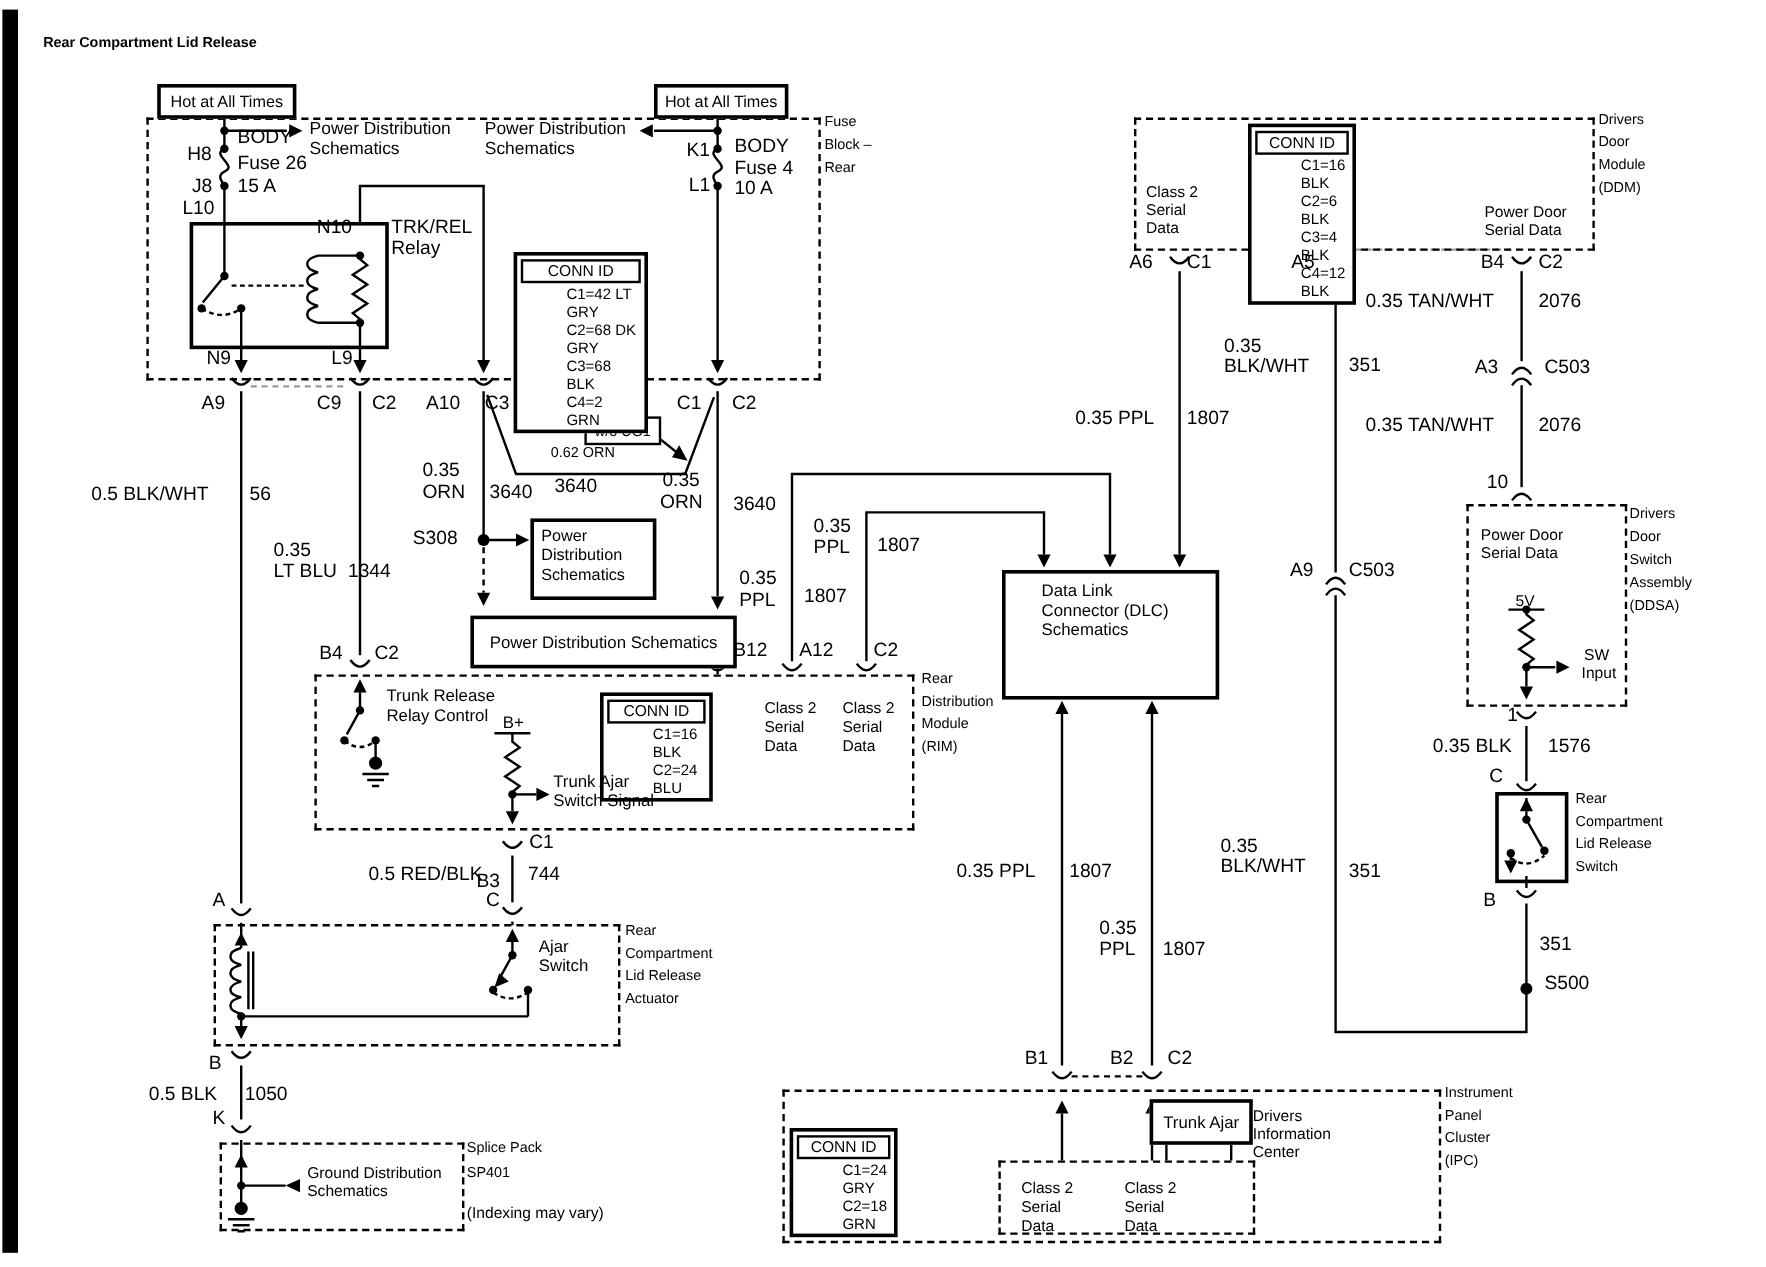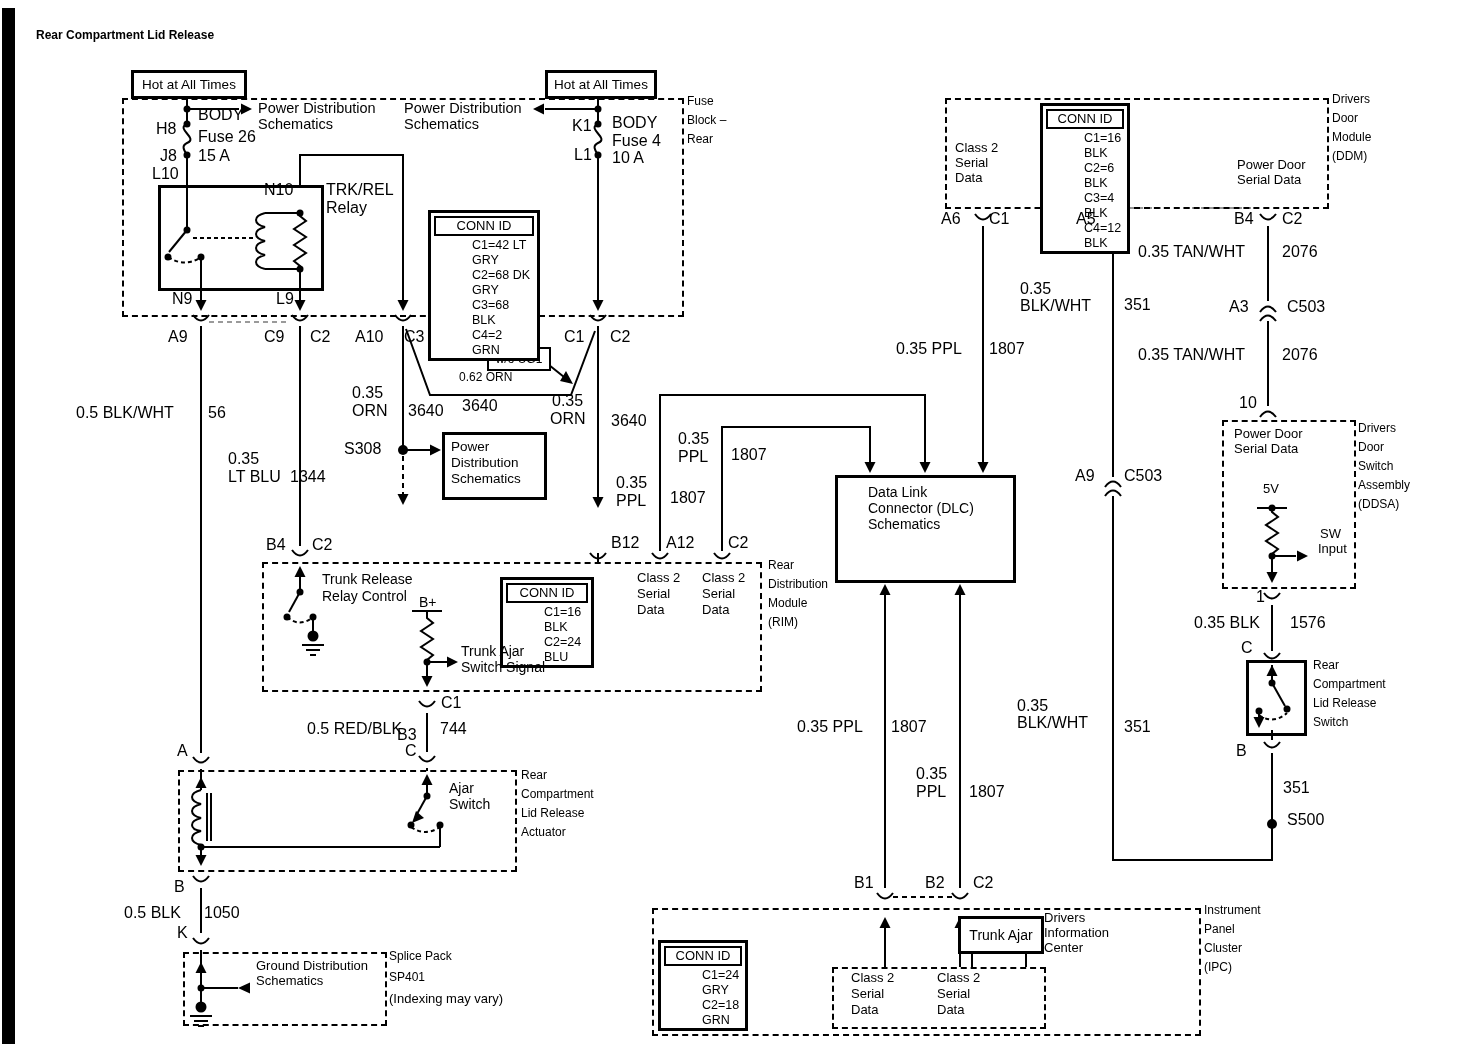--- a/index.html
+++ b/index.html
@@ -1,20 +1,20 @@
 <!DOCTYPE html>
 <html><head>
 <meta charset="utf-8">
 <style>
   html,body{margin:0;padding:0;background:#fff;}
   #page{position:relative;width:1472px;height:1056px;background:#fff;overflow:hidden;
         font-family:"Liberation Sans", sans-serif;color:#000;}
   svg{position:absolute;left:0;top:0;}
   .t{position:absolute;white-space:nowrap;font-size:16px;line-height:18px;}
-  .s13{font-size:13px;line-height:15px;}
+  .s13{font-size:13px;line-height:15px;margin-top:12px;}
   .s14{font-size:14px;line-height:16px;}
   .s17{font-size:12px;line-height:19px;}
   .b{font-weight:bold;}
   .bxd{position:absolute;border:2px dashed #000;background:transparent;}
   .bxs{position:absolute;border:3px solid #000;background:#fff;}
   .bxt{position:absolute;border:3px solid #000;background:transparent;}
   .ctr{display:flex;align-items:center;justify-content:center;text-align:center;}
   .connbox{position:absolute;border:3px solid #000;background:#fff;font-size:12.5px;line-height:15px;}
   .conntitle{margin:3px 3px 2px 3px;border:2px solid #000;text-align:center;font-size:13px;line-height:16px;}
   .connrow{padding:0 5px;margin-left:36px;}
@@ -276,20 +276,21 @@
 
 <div class="bxs ctr" style="left:131px;top:70px;width:110px;height:23px;font-size:13.5px">Hot at All Times</div>
 <div class="bxs ctr" style="left:545px;top:70px;width:106px;height:23px;font-size:13.5px">Hot at All Times</div>
 <div class="bxs ctr" style="left:487px;top:347px;width:60px;height:20px;font-size:12px;border-width:2px">w/o UG1</div>
 
 <div class="bxs" style="left:442px;top:432px;width:105px;height:68px;font-size:13.5px;line-height:16px;padding-top:4px;padding-left:6px;box-sizing:border-box">
   <div>Power</div>
   <div>Distribution</div>
   <div>Schematics</div>
 </div>
+<div class="bxs ctr" style="left:392px;top:513px;width:216px;height:38px;font-size:14px">Power Distribution Schematics</div>
 
 <div class="bxs" style="left:835px;top:475px;width:175px;height:102px"></div>
 <div class="t s14" style="left:868px;top:484px">Data Link</div>
 <div class="t s14" style="left:868px;top:500px">Connector (DLC)</div>
 <div class="t s14" style="left:868px;top:516px">Schematics</div>
 
 <div class="bxs ctr" style="left:958px;top:916px;width:80px;height:32px;font-size:14px">Trunk Ajar</div>
 
 <div class="connbox" style="left:428px;top:210px;width:106px">
   <div class="conntitle">CONN ID</div>

